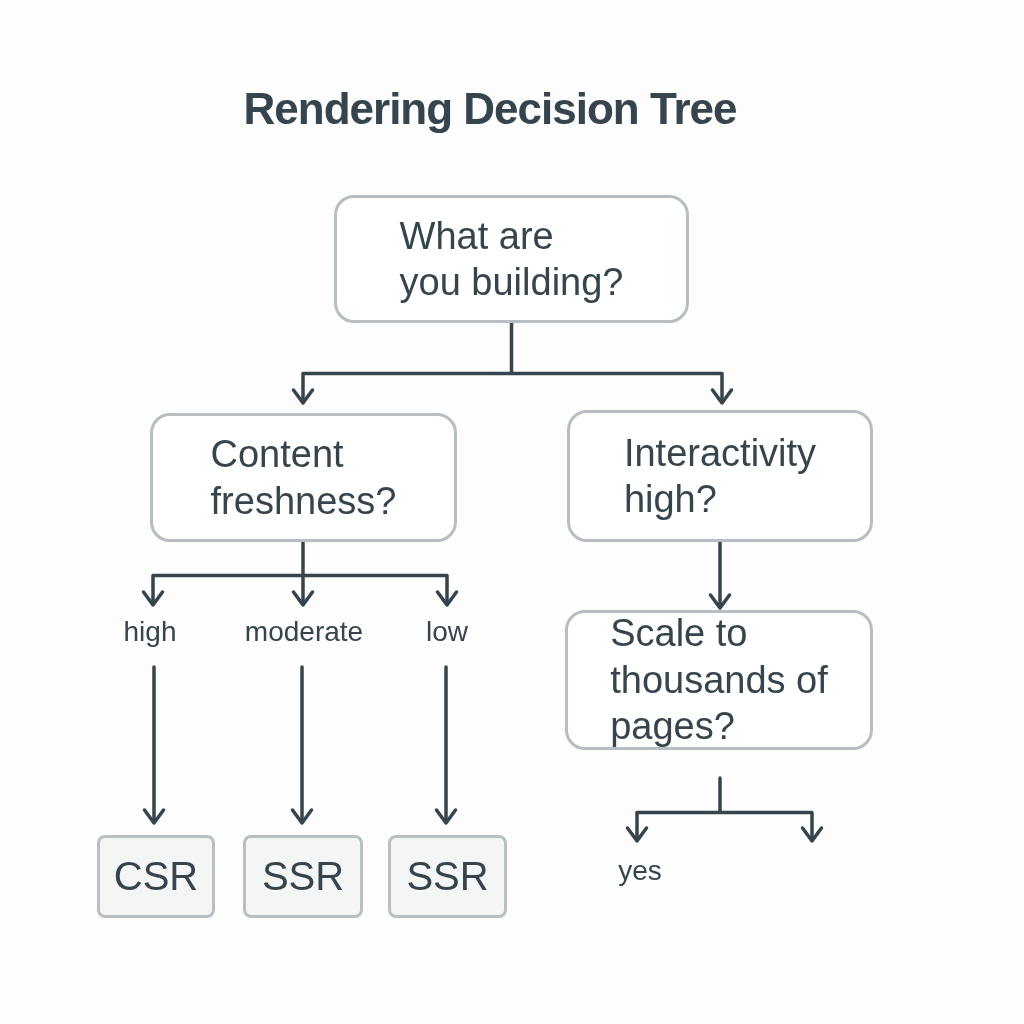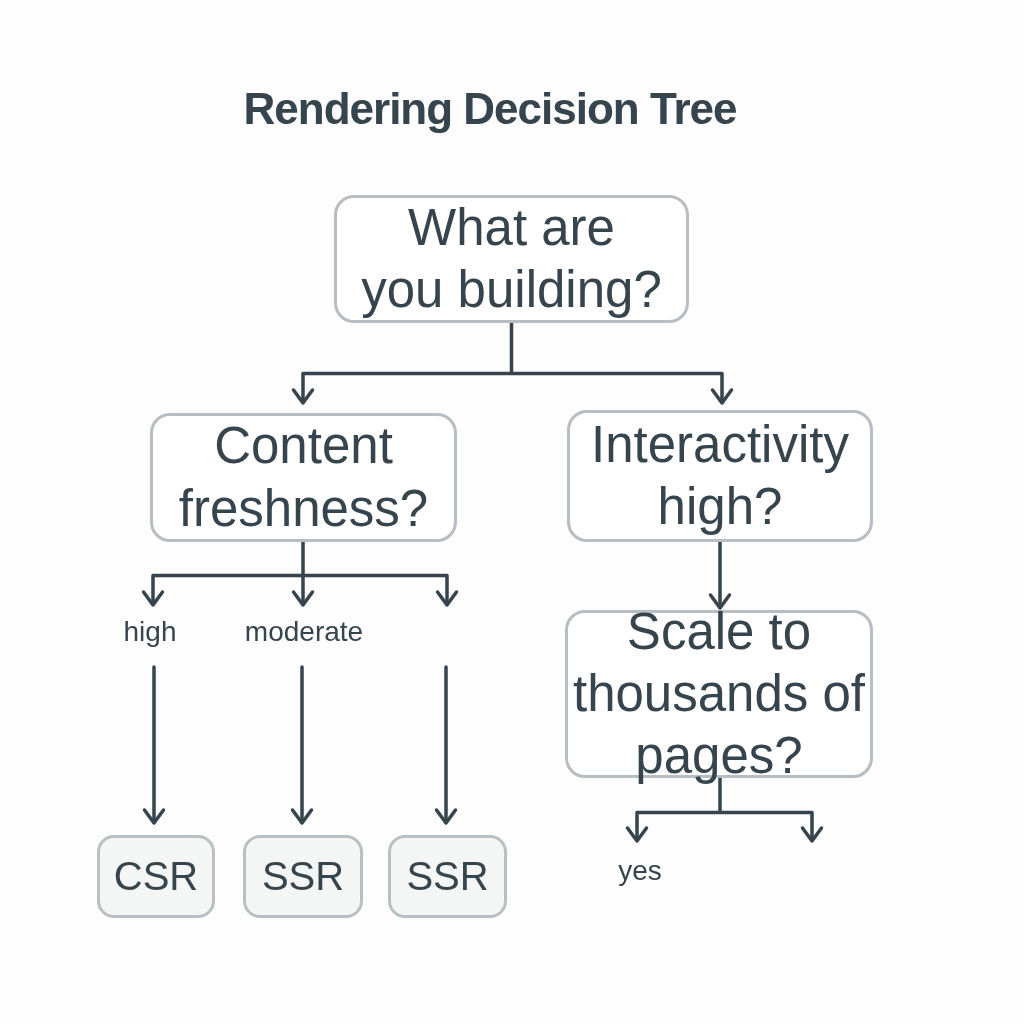--- a/index.html
+++ b/index.html
@@ -41,50 +41,50 @@
     fill:none;
     stroke-linecap:round;
     stroke-linejoin:round;
   }
   .q-box{
     position:absolute;
     background:var(--box-fill);
     border:3px solid var(--box-border);
     border-radius:20px;
     display:flex;align-items:center;justify-content:center;
-    text-align:center;
-    font-size:51px;
+    text-align:left;
+    font-size:38px;
     font-weight:500;
     line-height:1.22;
     white-space:pre-line;
     color:var(--text);
   }
   .leaf-box{
     position:absolute;
     background:var(--leaf-fill);
     border:3px solid var(--leaf-border);
-    border-radius:17px;
+    border-radius:8px;
     display:flex;align-items:center;justify-content:center;
     font-size:40px;
     font-weight:500;
     color:var(--text);
   }
   .edge-label{
     position:absolute;
     width:200px;
     text-align:center;
     font-size:28px;
     font-weight:500;
     color:var(--text);
   }
   
   .node-root{left:334px;top:195px;width:355px;height:128px;}
   .node-content{left:150px;top:413px;width:307px;height:129px;}
   .node-interactivity{left:567px;top:410px;width:306px;height:132px;}
-  .node-scale{left:565px;top:610px;width:308px;height:168px;}
+  .node-scale{left:565px;top:610px;width:308px;height:140px;}
   .node-csr{left:97px;top:835px;width:118px;height:83px;}
   .node-ssr-moderate{left:243px;top:835px;width:120px;height:83px;}
   .node-ssr-low{left:388px;top:835px;width:119px;height:83px;}
   
   .label-high{left:50px;top:616px;}
   .label-moderate{left:204px;top:616px;}
   .label-low{left:347px;top:616px;}
   .label-yes{left:540px;top:855px;}
   .label-no{left:713px;top:855px;}
 </style>
@@ -137,17 +137,18 @@
   <div class="leaf-box node-csr">CSR</div>
 
   <div class="leaf-box node-ssr-moderate">SSR</div>
 
   <div class="leaf-box node-ssr-low">SSR</div>
 
   <div class="edge-label label-high">high</div>
 
   <div class="edge-label label-moderate">moderate</div>
 
+  <div class="edge-label label-low">low</div>
 
   <div class="edge-label label-yes">yes</div>
 
 
 </div>
 
 </body></html>

